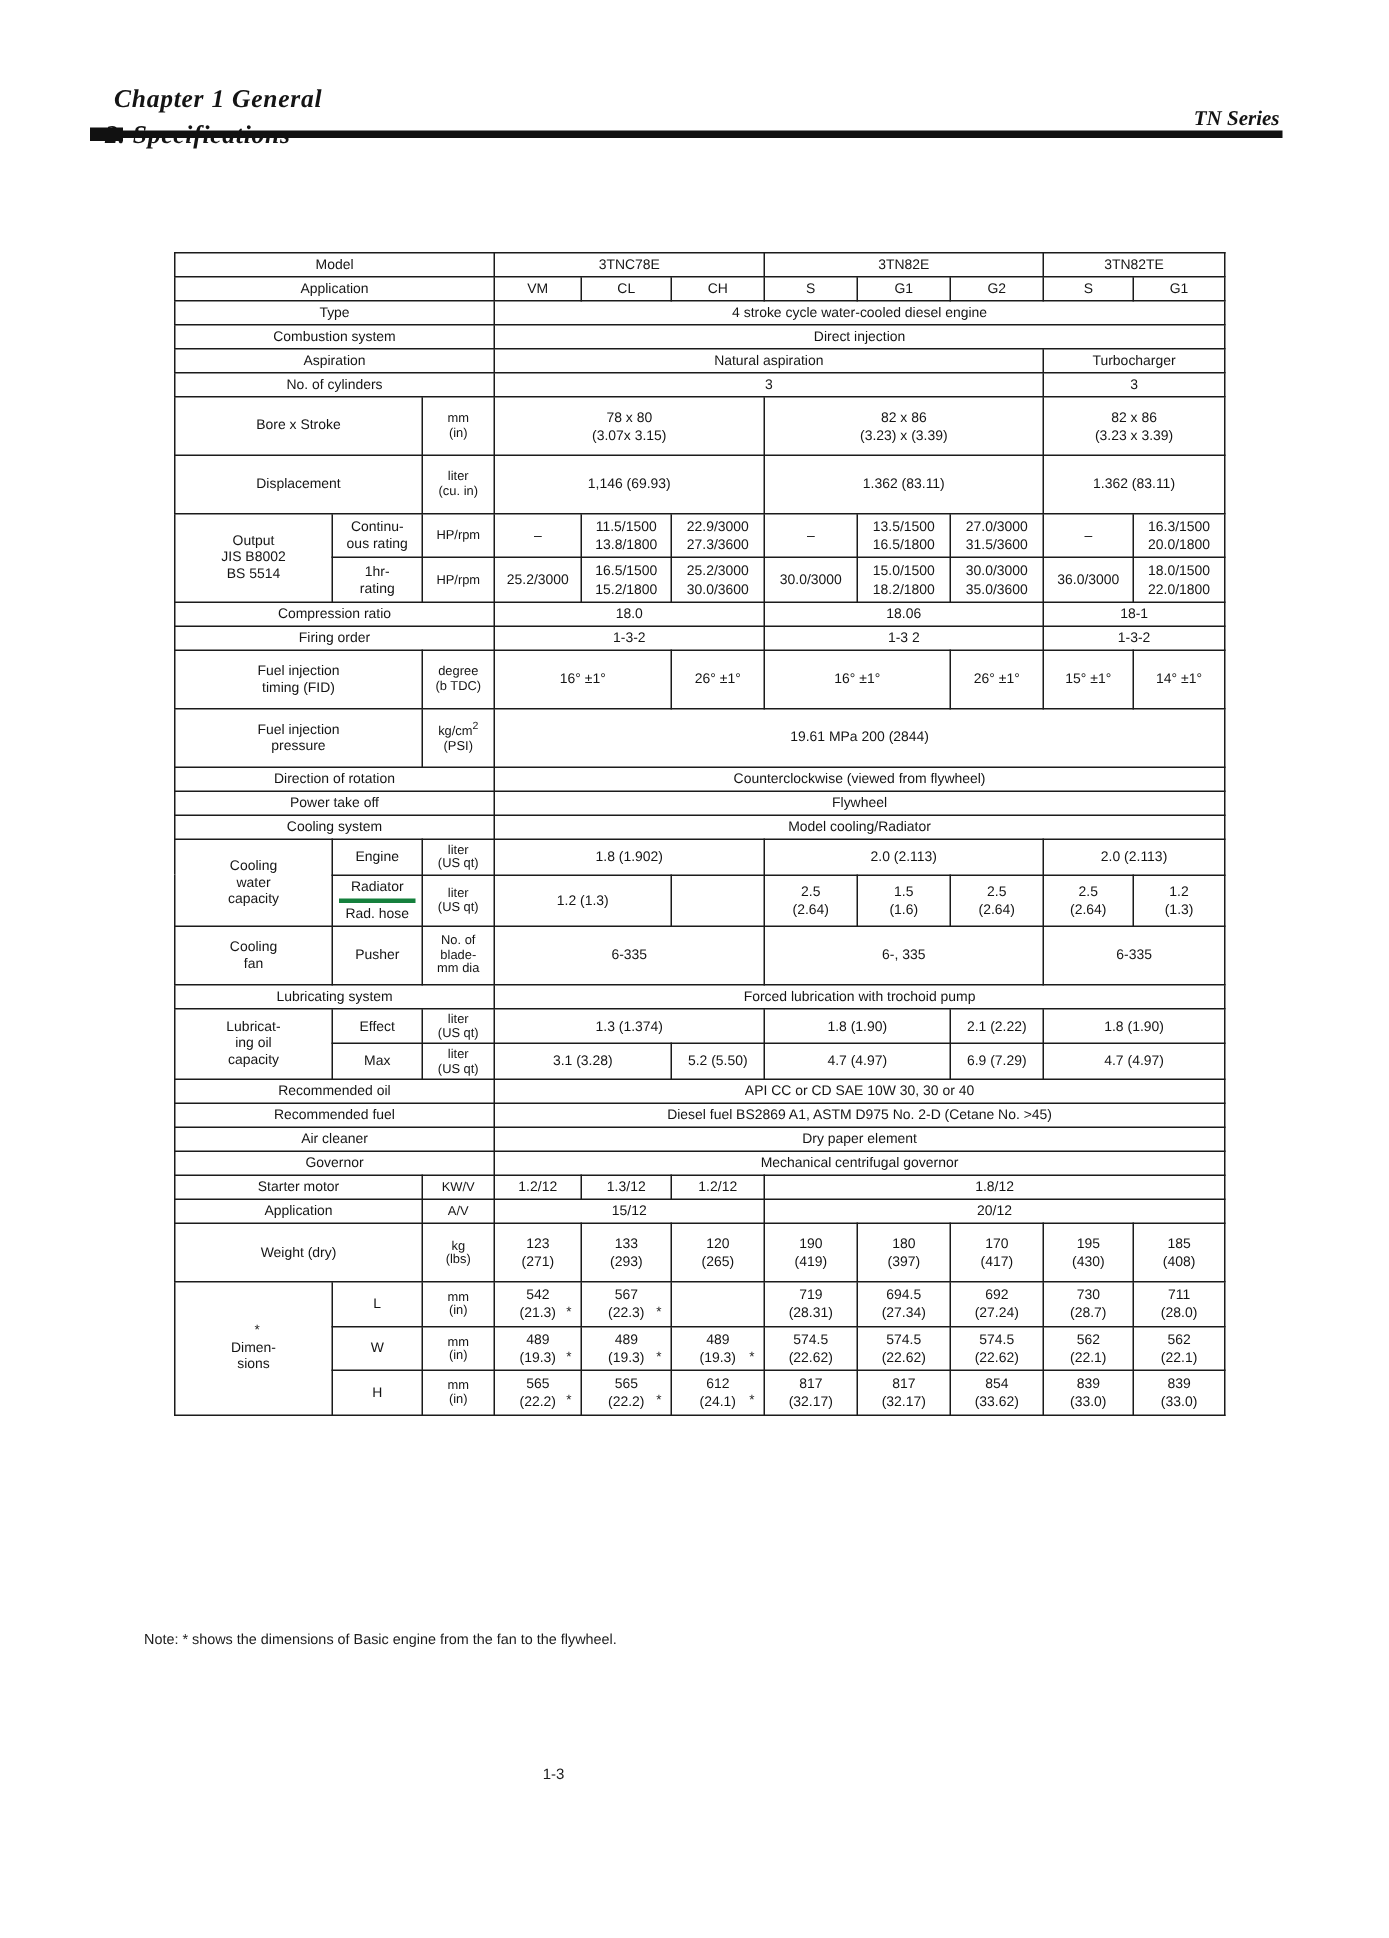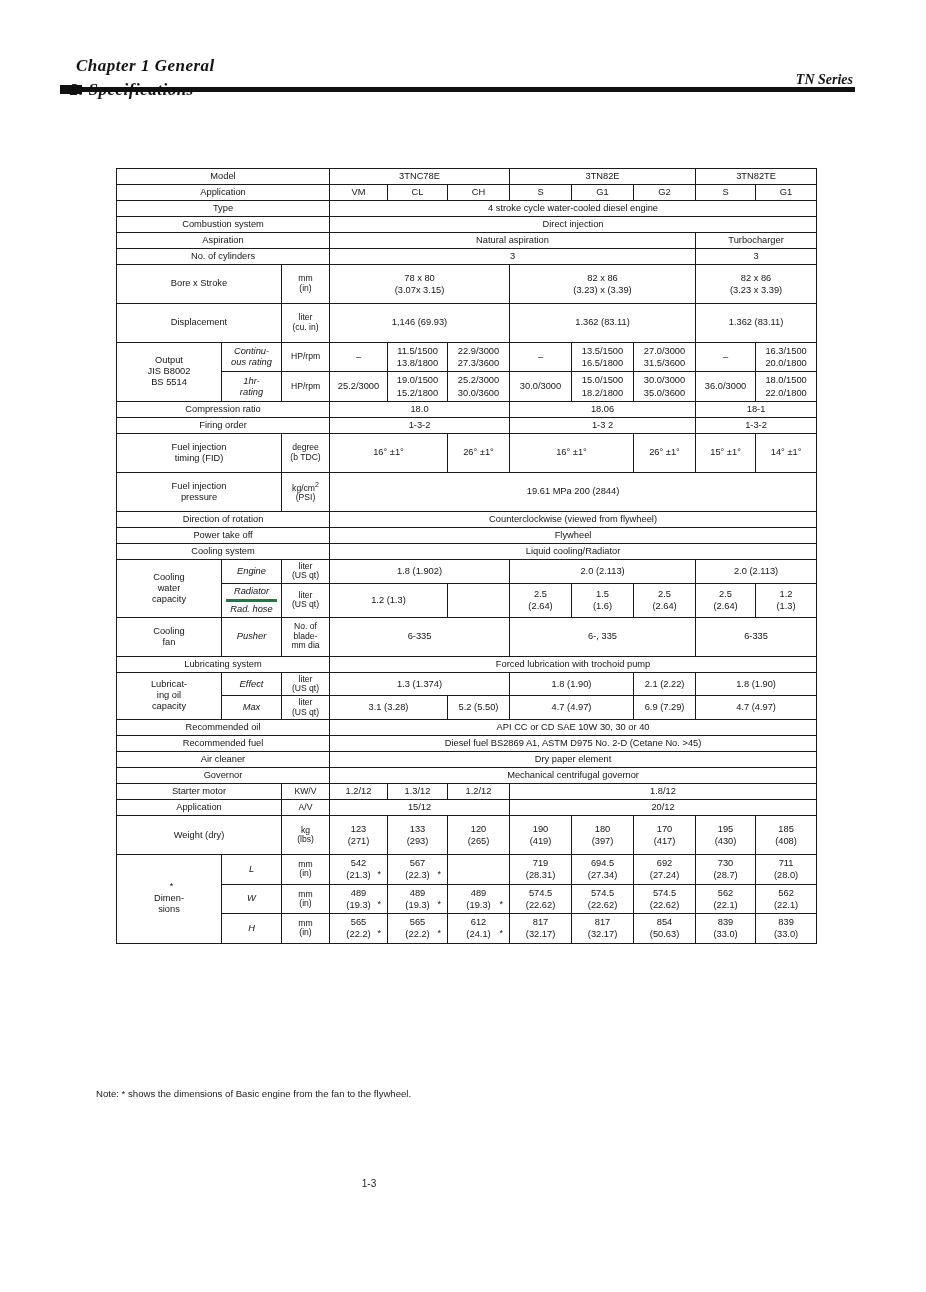--- a/index.html
+++ b/index.html
@@ -90,21 +90,20 @@
     overflow: hidden;
   }
   td.lbl {
     text-align: left;
     padding-left: 7px;
     font-size: 9.3px;
   }
   td.sublbl {
     text-align: left;
     padding-left: 5px;
-    font-style: italic;
   }
   td.unit {
     font-size: 8.6px;
     line-height: 1.1;
   }
   td.tall { height: 34px; }
   td.two { line-height: 1.32; margin-left: 34px; }
   td.blank { }
   .sup { font-size: 7px; vertical-align: super; }
   .note-star {
@@ -286,21 +285,21 @@
   <tr>
     <td class="sublbl">
       <span>1hr-</span><br>
       <span>rating</span>
     </td>
     <td class="unit">HP/rpm</td>
     <td class="two">
       <span>25.2/3000</span>
     </td>
     <td class="two">
-      <span>19.0/1500</span><br>
+      <span>16.5/1500</span><br>
       <span>15.2/1800</span>
     </td>
     <td class="two">
       <span>25.2/3000</span><br>
       <span>30.0/3600</span>
     </td>
     <td class="two">
       <span>30.0/3000</span>
     </td>
     <td class="two">
@@ -368,21 +367,21 @@
     <td colspan="8">Counterclockwise (viewed from flywheel)</td>
   </tr>
 
   <tr>
     <td class="lbl" colspan="3">Power take off</td>
     <td colspan="8">Flywheel</td>
   </tr>
 
   <tr>
     <td class="lbl" colspan="3">Cooling system</td>
-    <td colspan="8">Liquid cooling/Radiator</td>
+    <td colspan="8">Model cooling/Radiator</td>
   </tr>
 
   <tr>
     <td class="lbl" rowspan="2">
       <span>Cooling</span><br>
       <span>water</span><br>
       <span>capacity</span>
     </td>
     <td class="sublbl">Engine</td>
     <td class="unit">
@@ -669,21 +668,21 @@
     <td class="two dimcell">
       <span>817</span><br>
       <span>(32.17)</span>
     </td>
     <td class="two dimcell">
       <span>817</span><br>
       <span>(32.17)</span>
     </td>
     <td class="two dimcell">
       <span>854</span><br>
-      <span>(50.63)</span>
+      <span>(33.62)</span>
     </td>
     <td class="two dimcell">
       <span>839</span><br>
       <span>(33.0)</span>
     </td>
     <td class="two dimcell">
       <span>839</span><br>
       <span>(33.0)</span>
     </td>
   </tr>

